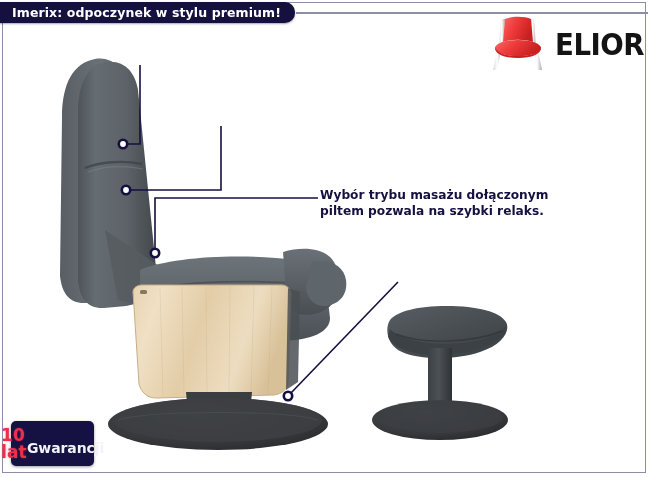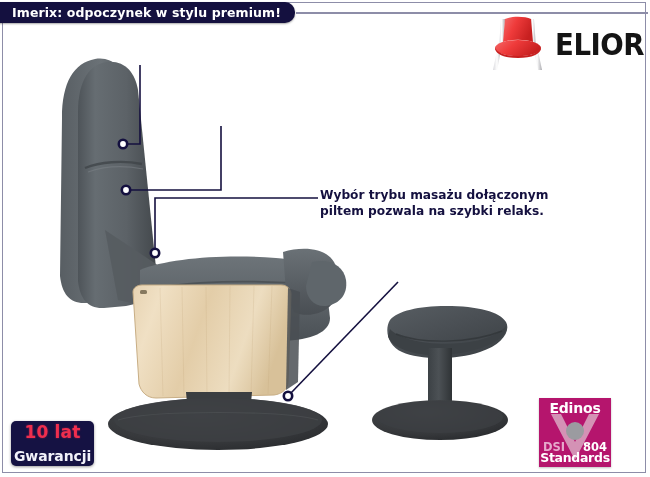--- a/index.html
+++ b/index.html
@@ -80,21 +80,21 @@
 
   
   #art{position:absolute;left:0;top:0;width:650px;height:477px;z-index:2;}
 
   
   .badge-warranty{
     position:absolute;left:11px;top:421px;width:83px;height:45px;
     background:#151243;border-radius:5px;
     box-shadow:0 1px 3px rgba(0,0,0,.4);
     z-index:8;
-    display:flex;flex-direction:column;align-items:center;justify-content:center;
+    display:flex;flex-direction:row;align-items:center;justify-content:center;
     line-height:1;
   }
   .badge-warranty .w1{
     color:#ef2e4e;font-size:17px;font-weight:bold;letter-spacing:.2px;
     text-shadow:0 0 2px rgba(239,46,78,.55);
   }
   .badge-warranty .w2{
     color:#f2f2fa;font-size:14px;font-weight:bold;margin-top:8px;letter-spacing:-.1px;
   }
 
@@ -299,25 +299,15 @@
   </div>
 
   <div class="callout" id="txt3">Wybór trybu masażu dołączonym
 piltem pozwala na szybki relaks.</div>
 
   <div class="badge-warranty">
     <div class="w1">10 lat</div>
     <div class="w2">Gwarancji</div>
   </div>
 
-  <div class="badge-edinos">
-    <svg viewBox="0 0 72 69" width="72" height="69">
-      <path d="M12 16 L36 62 L60 16 L50 16 L36 44 L22 16 Z" fill="#d9a8c2" opacity="0.85"></path>
-      <circle cx="36" cy="33" r="9" fill="#9b9ba0"></circle>
-    </svg>
-    <div class="e-top">Edinos</div>
-    <div class="e-dsi">DSI</div>
-    <div class="e-num">804</div>
-    <div class="e-bot">Standards</div>
-  </div>
 
   <div class="frame"></div>
 </div>
 
 </body></html>

